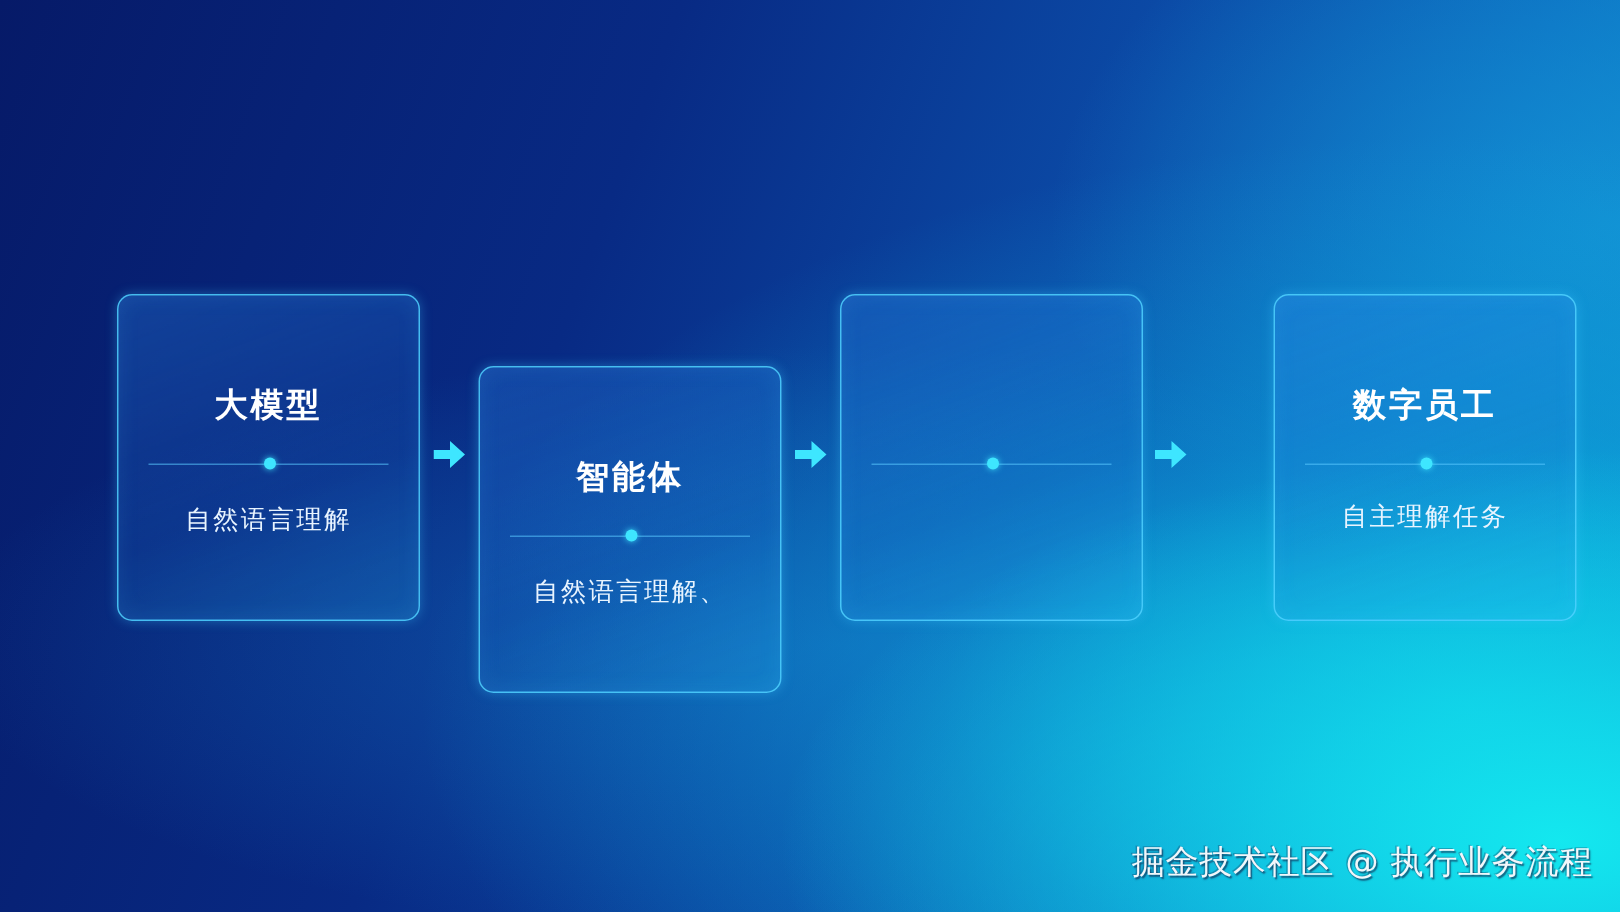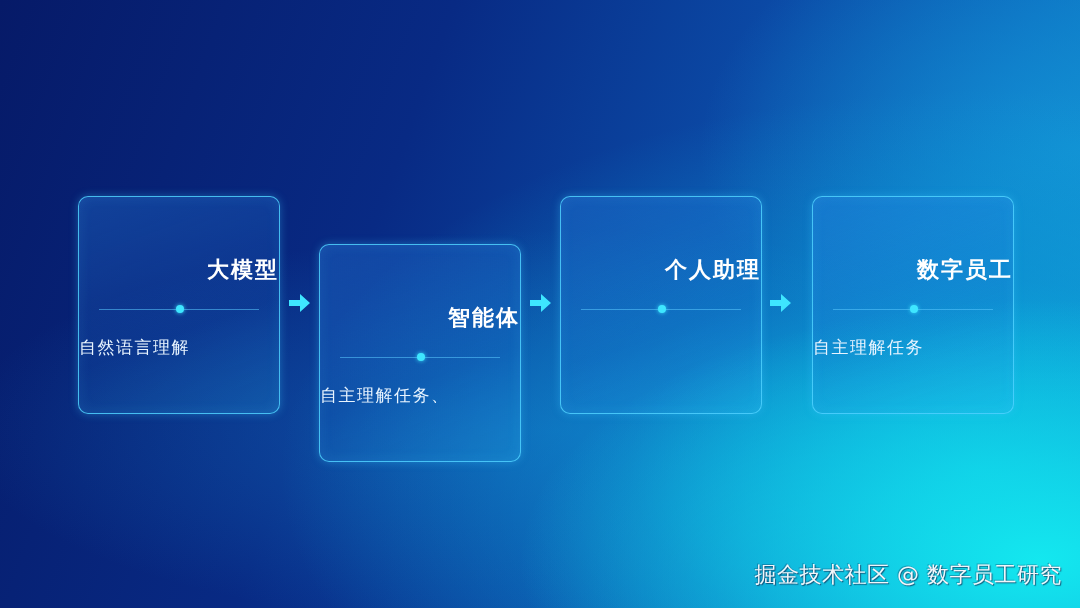--- a/index.html
+++ b/index.html
@@ -19,33 +19,33 @@
   }
   .card {
     position:absolute; top:196px; width:202px; height:218px;
     box-sizing:border-box;
     border:1.5px solid rgba(80,210,255,0.85);
     border-radius:10px;
     background: linear-gradient(160deg, rgba(40,130,230,0.35) 0%, rgba(30,110,210,0.18) 60%, rgba(40,180,240,0.22) 100%);
     box-shadow: 0 0 8px rgba(60,200,255,0.35), inset 0 0 14px rgba(80,200,255,0.12);
   }
   .card-title {
-    position:absolute; top:58px; left:0; right:0; text-align:right;
+    position:absolute; top:58px; left:0; right:0; text-align:center;
     color:#ffffff; font-size:22px; font-weight:bold; letter-spacing:2px;
   }
   .divider {
     position:absolute; top:112px; left:20px; right:20px; height:1px;
     background: rgba(90,200,255,0.55);
   }
   .dot {
     position:absolute; top:108px; left:97px; width:8px; height:8px; border-radius:50%;
     background:#3ee6ff; box-shadow:0 0 4px rgba(60,230,255,0.9);
   }
   .card-desc {
-    position:absolute; top:138px; left:0; right:0; 
+    position:absolute; top:138px; left:0; right:0; text-align:center;
     color:#e8f4ff; font-size:17px; line-height:24px; letter-spacing:1.5px;
   }
   .arrow {
     position:absolute; top:293px; width:22px; height:20px;
   }
   .watermark {
     position:absolute; right:18px; top:560px;
     color:#f2f6fa; font-size:22px; letter-spacing:0.5px;
     text-shadow: 1px 1px 1px rgba(20,40,80,0.7), -1px -1px 0 rgba(20,40,80,0.3);
   }
@@ -68,42 +68,41 @@
 
   <svg class="arrow" style="left:289px;" viewBox="0 0 22 20">
     <path d="M0 7 H11 V1 L21 10 L11 19 V13 H0 Z" fill="#3ee6ff"></path>
   </svg>
 
   <div class="card" style="left:319px;margin-top:48px;">
     <div class="card-title">智能体</div>
     <div class="divider"></div>
     <div class="dot"></div>
     <div class="card-desc">
-      <div>自主理解任务、</div>
+      <div>自然语言理解、</div>
     </div>
   </div>
 
   <svg class="arrow" style="left:530px;" viewBox="0 0 22 20">
     <path d="M0 7 H11 V1 L21 10 L11 19 V13 H0 Z" fill="#3ee6ff"></path>
   </svg>
 
   <div class="card" style="left:560px;">
-    <div class="card-title">个人助理</div>
     <div class="divider"></div>
     <div class="dot"></div>
   </div>
 
   <svg class="arrow" style="left:770px;" viewBox="0 0 22 20">
     <path d="M0 7 H11 V1 L21 10 L11 19 V13 H0 Z" fill="#3ee6ff"></path>
   </svg>
 
-  <div class="card" style="left:812px;">
+  <div class="card" style="left:849px;font-family:Liberation Mono, monospace;">
     <div class="card-title">数字员工</div>
     <div class="divider"></div>
     <div class="dot"></div>
     <div class="card-desc">
       <div>自主理解任务</div>
     </div>
   </div>
 
 </div>
 
-<div class="watermark">掘金技术社区 @ 数字员工研究</div>
+<div class="watermark">掘金技术社区 @ 执行业务流程</div>
 
 </body></html>

